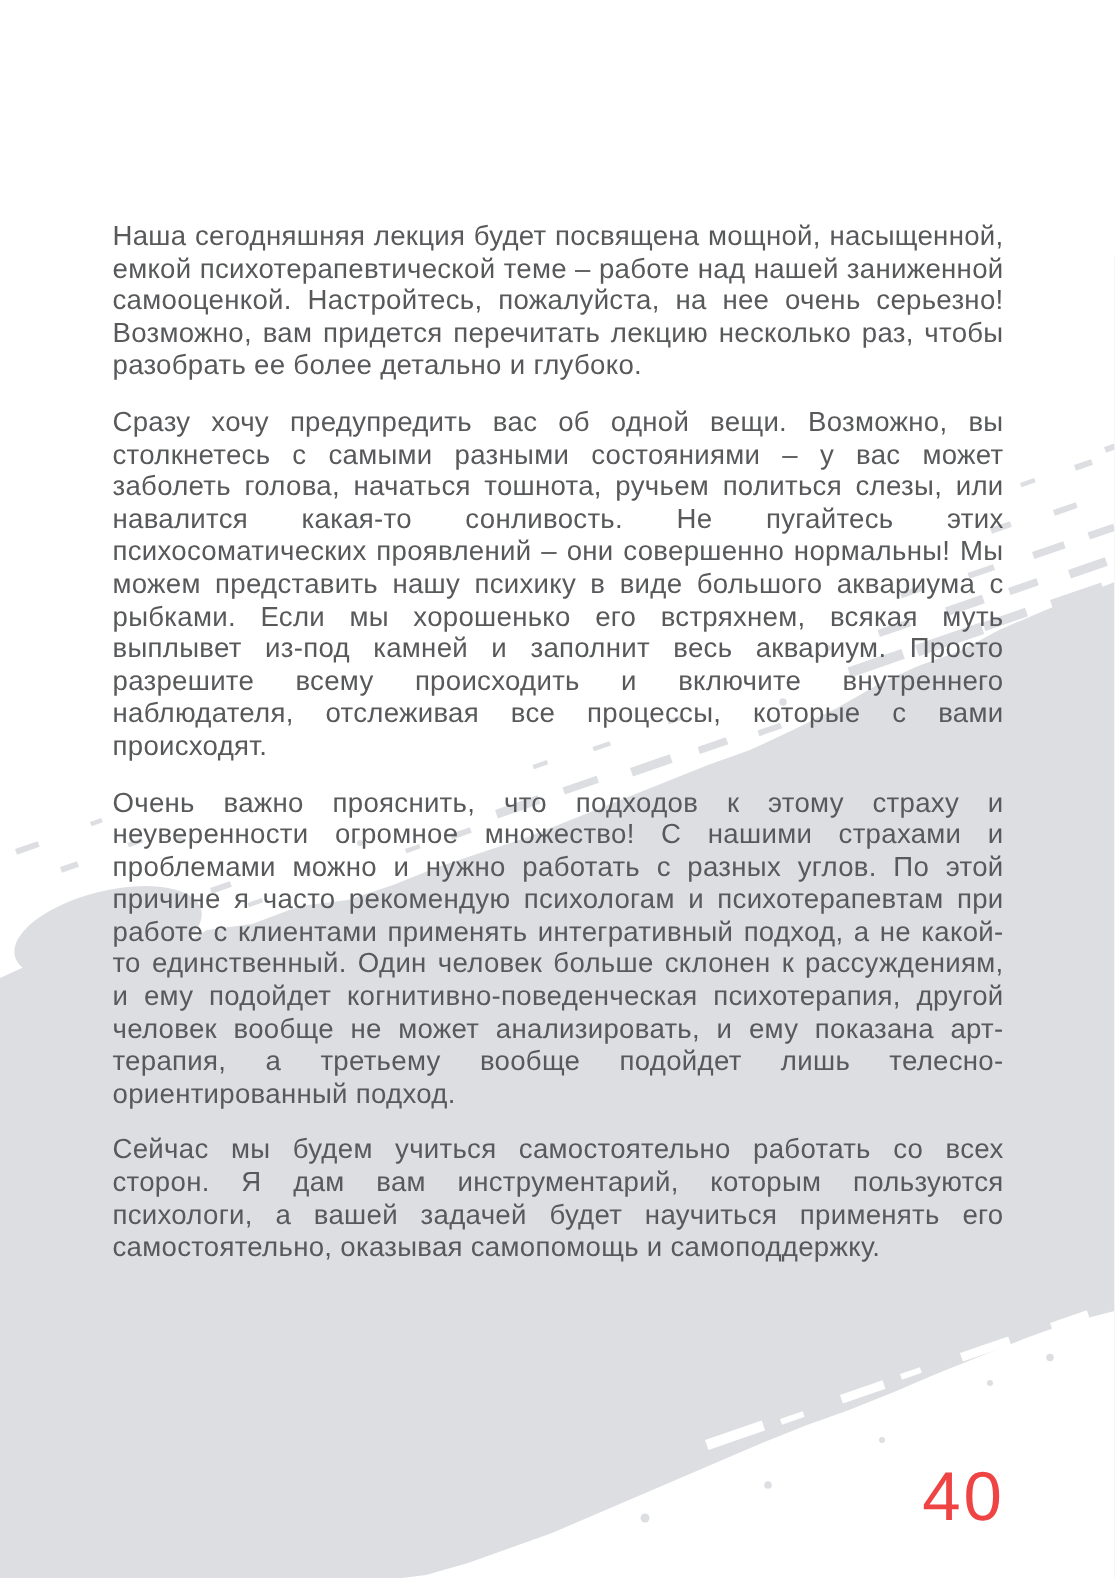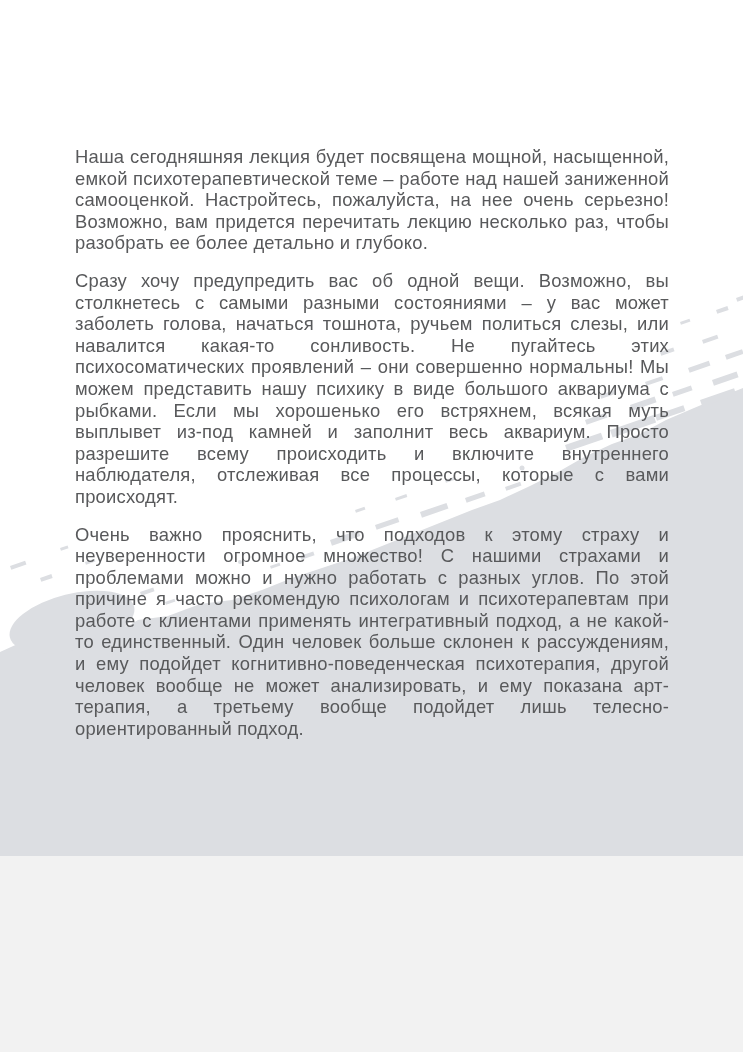--- a/index.html
+++ b/index.html
@@ -1,19 +1,19 @@
 <!DOCTYPE html>
 <html><head>
 <meta charset="utf-8">
 <style>
   html, body { margin: 0; padding: 0; background: #f2f2f2; }
   .page {
     position: relative;
     width: 743px;
-    height: 856px;
+    height: 1052px;
     margin: 0 auto;
     background: #ffffff;
     overflow: hidden;
     font-family: "Liberation Sans", "DejaVu Sans", sans-serif;
   }
   .bg {
     position: absolute;
     left: 0; top: 0;
     width: 743px; height: 1052px;
     pointer-events: none;
@@ -120,17 +120,18 @@
       <circle cx="588" cy="960" r="2"></circle>
       <circle cx="700" cy="905" r="2.5"></circle>
       <circle cx="660" cy="922" r="2"></circle>
     </g>
   </svg>
 
   <main class="content">
     <p>Наша сегодняшняя лекция будет посвящена мощной, насыщенной, емкой психотерапевтической теме – работе над нашей заниженной самооценкой. Настройтесь, пожалуйста, на нее очень серьезно! Возможно, вам придется перечитать лекцию несколько раз, чтобы разобрать ее более детально и глубоко.</p>
     <p>Сразу хочу предупредить вас об одной вещи. Возможно, вы столкнетесь с самыми разными состояниями – у вас может заболеть голова, начаться тошнота, ручьем политься слезы, или навалится какая-то сонливость. Не пугайтесь этих психосоматических проявлений – они совершенно нормальны! Мы можем представить нашу психику в виде большого аквариума с рыбками. Если мы хорошенько его встряхнем, всякая муть выплывет из-под камней и заполнит весь аквариум. Просто разрешите всему происходить и включите внутреннего наблюдателя, отслеживая все процессы, которые с вами происходят.</p>
     <p>Очень важно прояснить, что подходов к этому страху и неуверенности огромное множество! С нашими страхами и проблемами можно и нужно работать с разных углов. По этой причине я часто рекомендую психологам и психотерапевтам при работе с клиентами применять интегративный подход, а не какой-то единственный. Один человек больше склонен к рассуждениям, и ему подойдет когнитивно-поведенческая психотерапия, другой человек вообще не может анализировать, и ему показана арт-терапия, а третьему вообще подойдет лишь телесно-ориентированный подход.</p>
+    <p>Сейчас мы будем учиться самостоятельно работать со всех сторон. Я дам вам инструментарий, которым пользуются психологи, а вашей задачей будет научиться применять его самостоятельно, оказывая самопомощь и самоподдержку.</p>
   </main>
 
   <div class="page-number">40</div>
 
 </div>
 
 </body></html>

